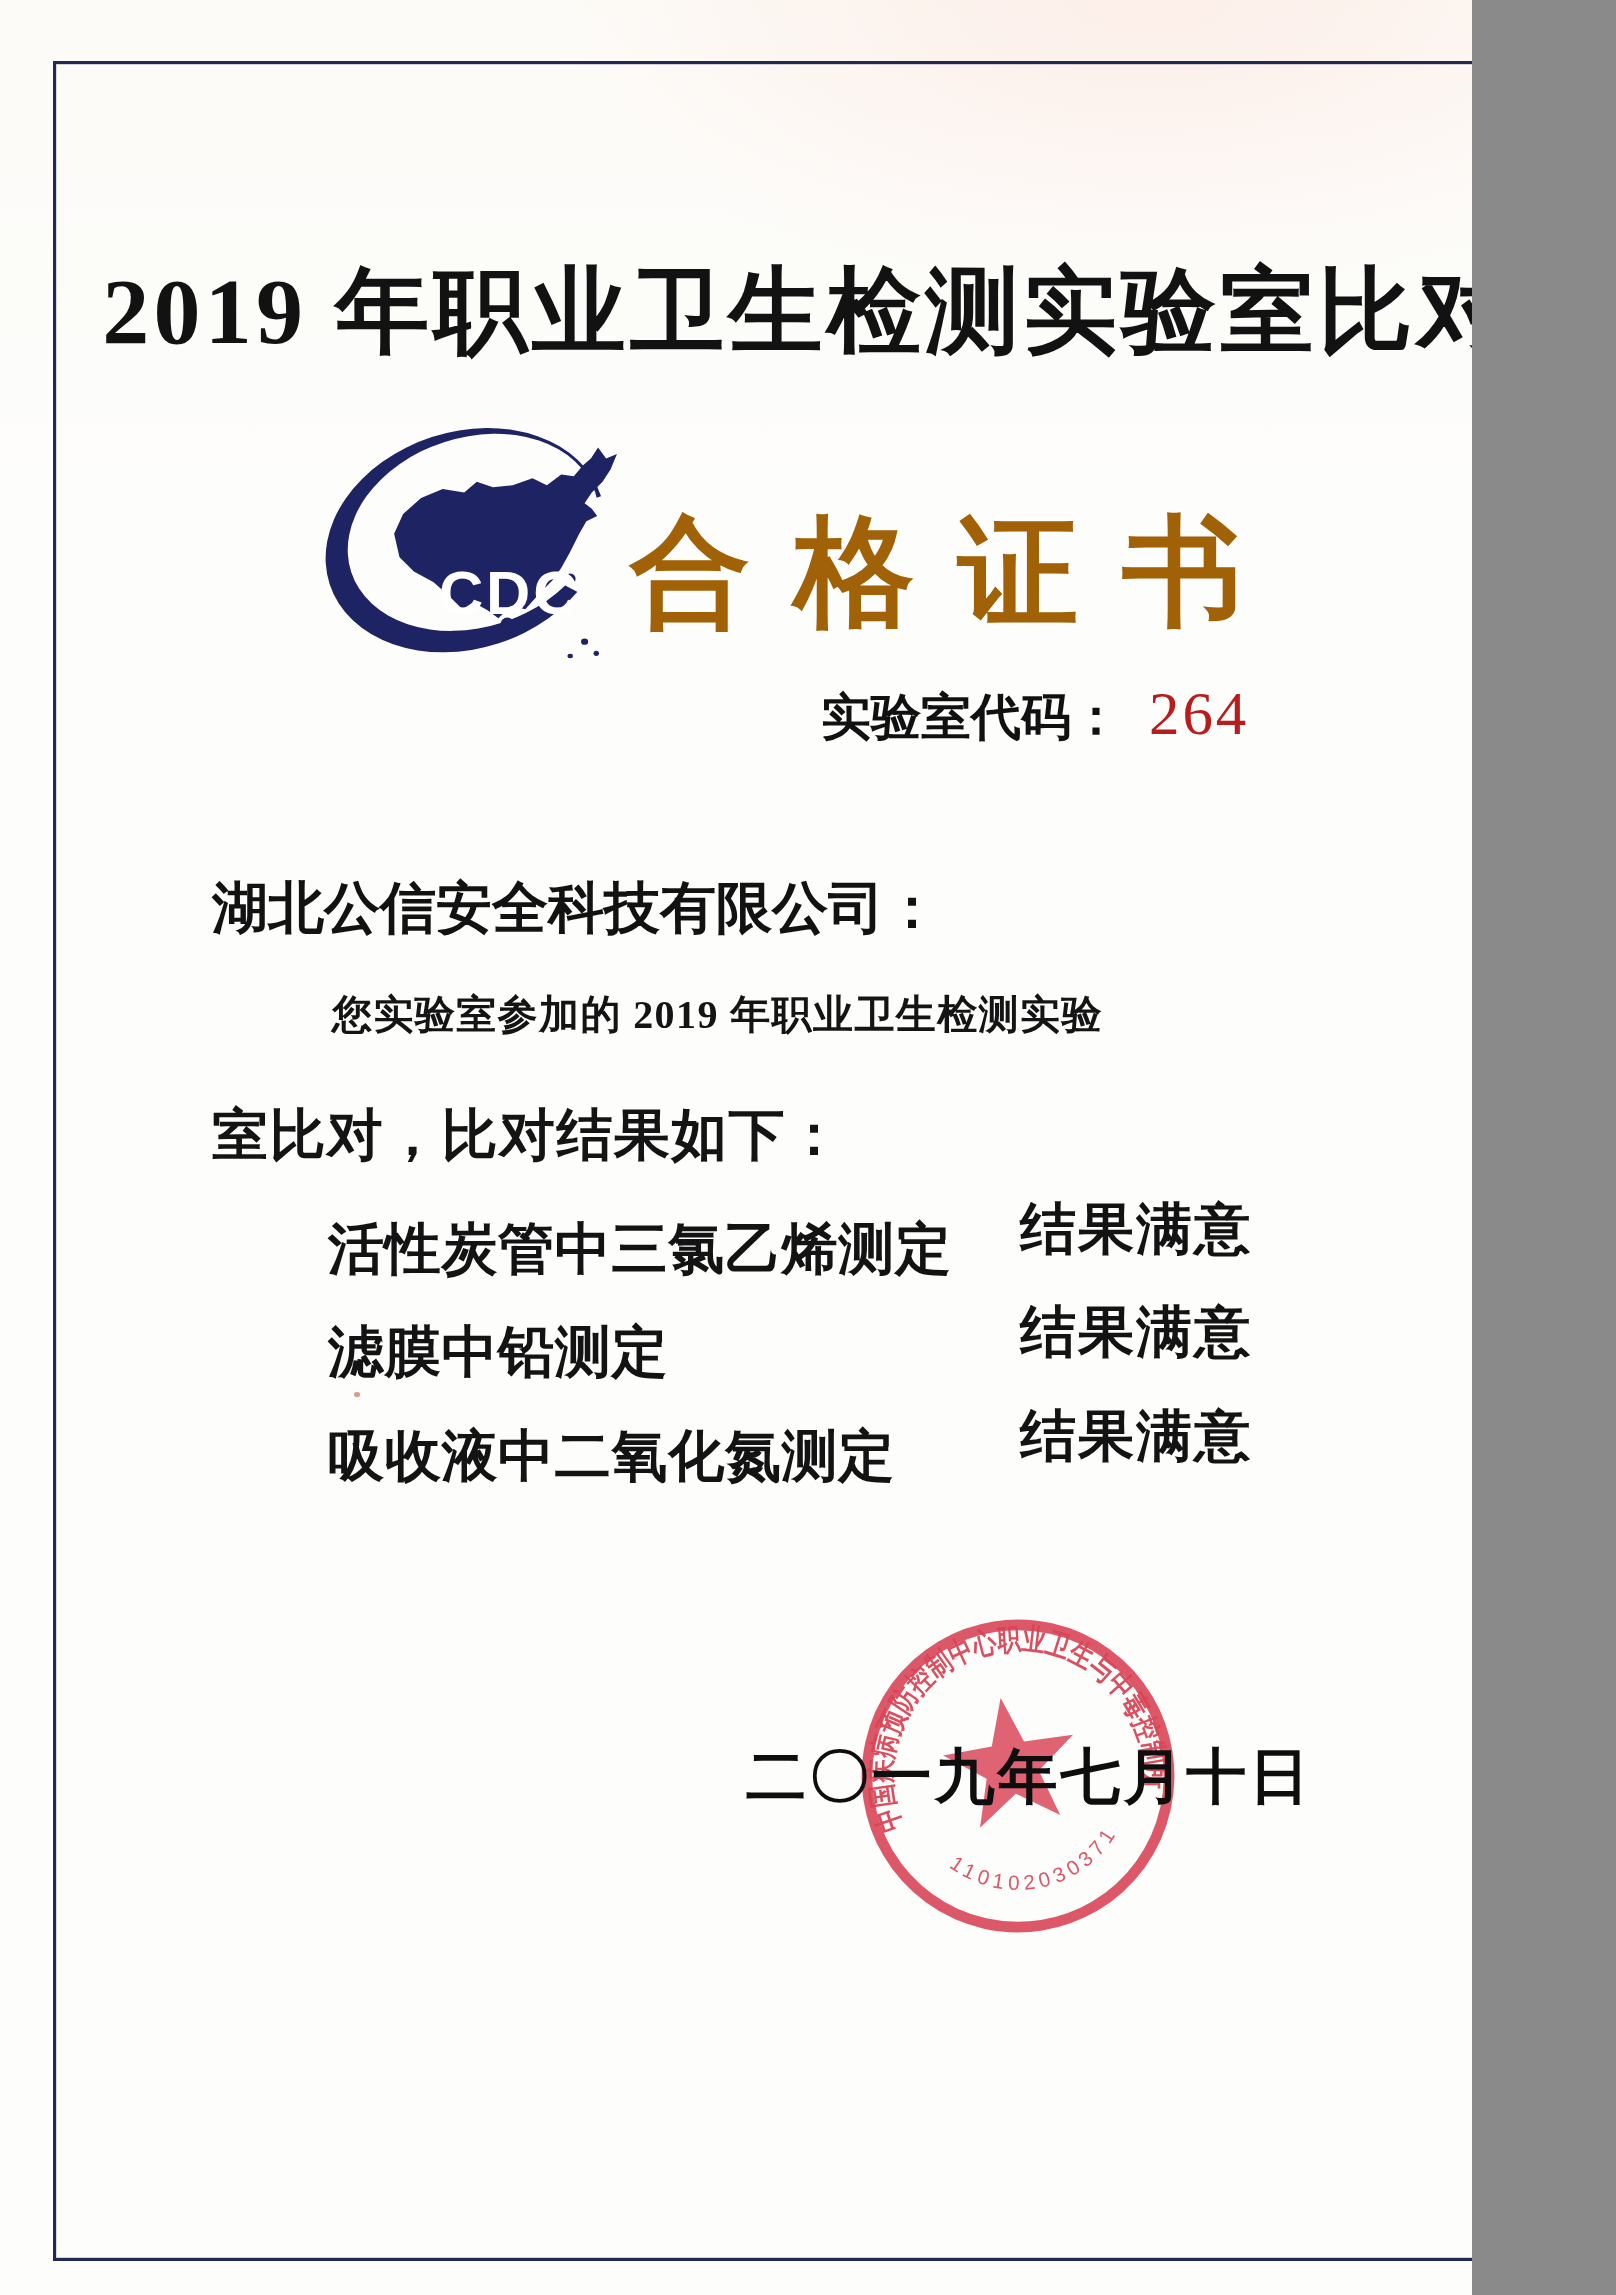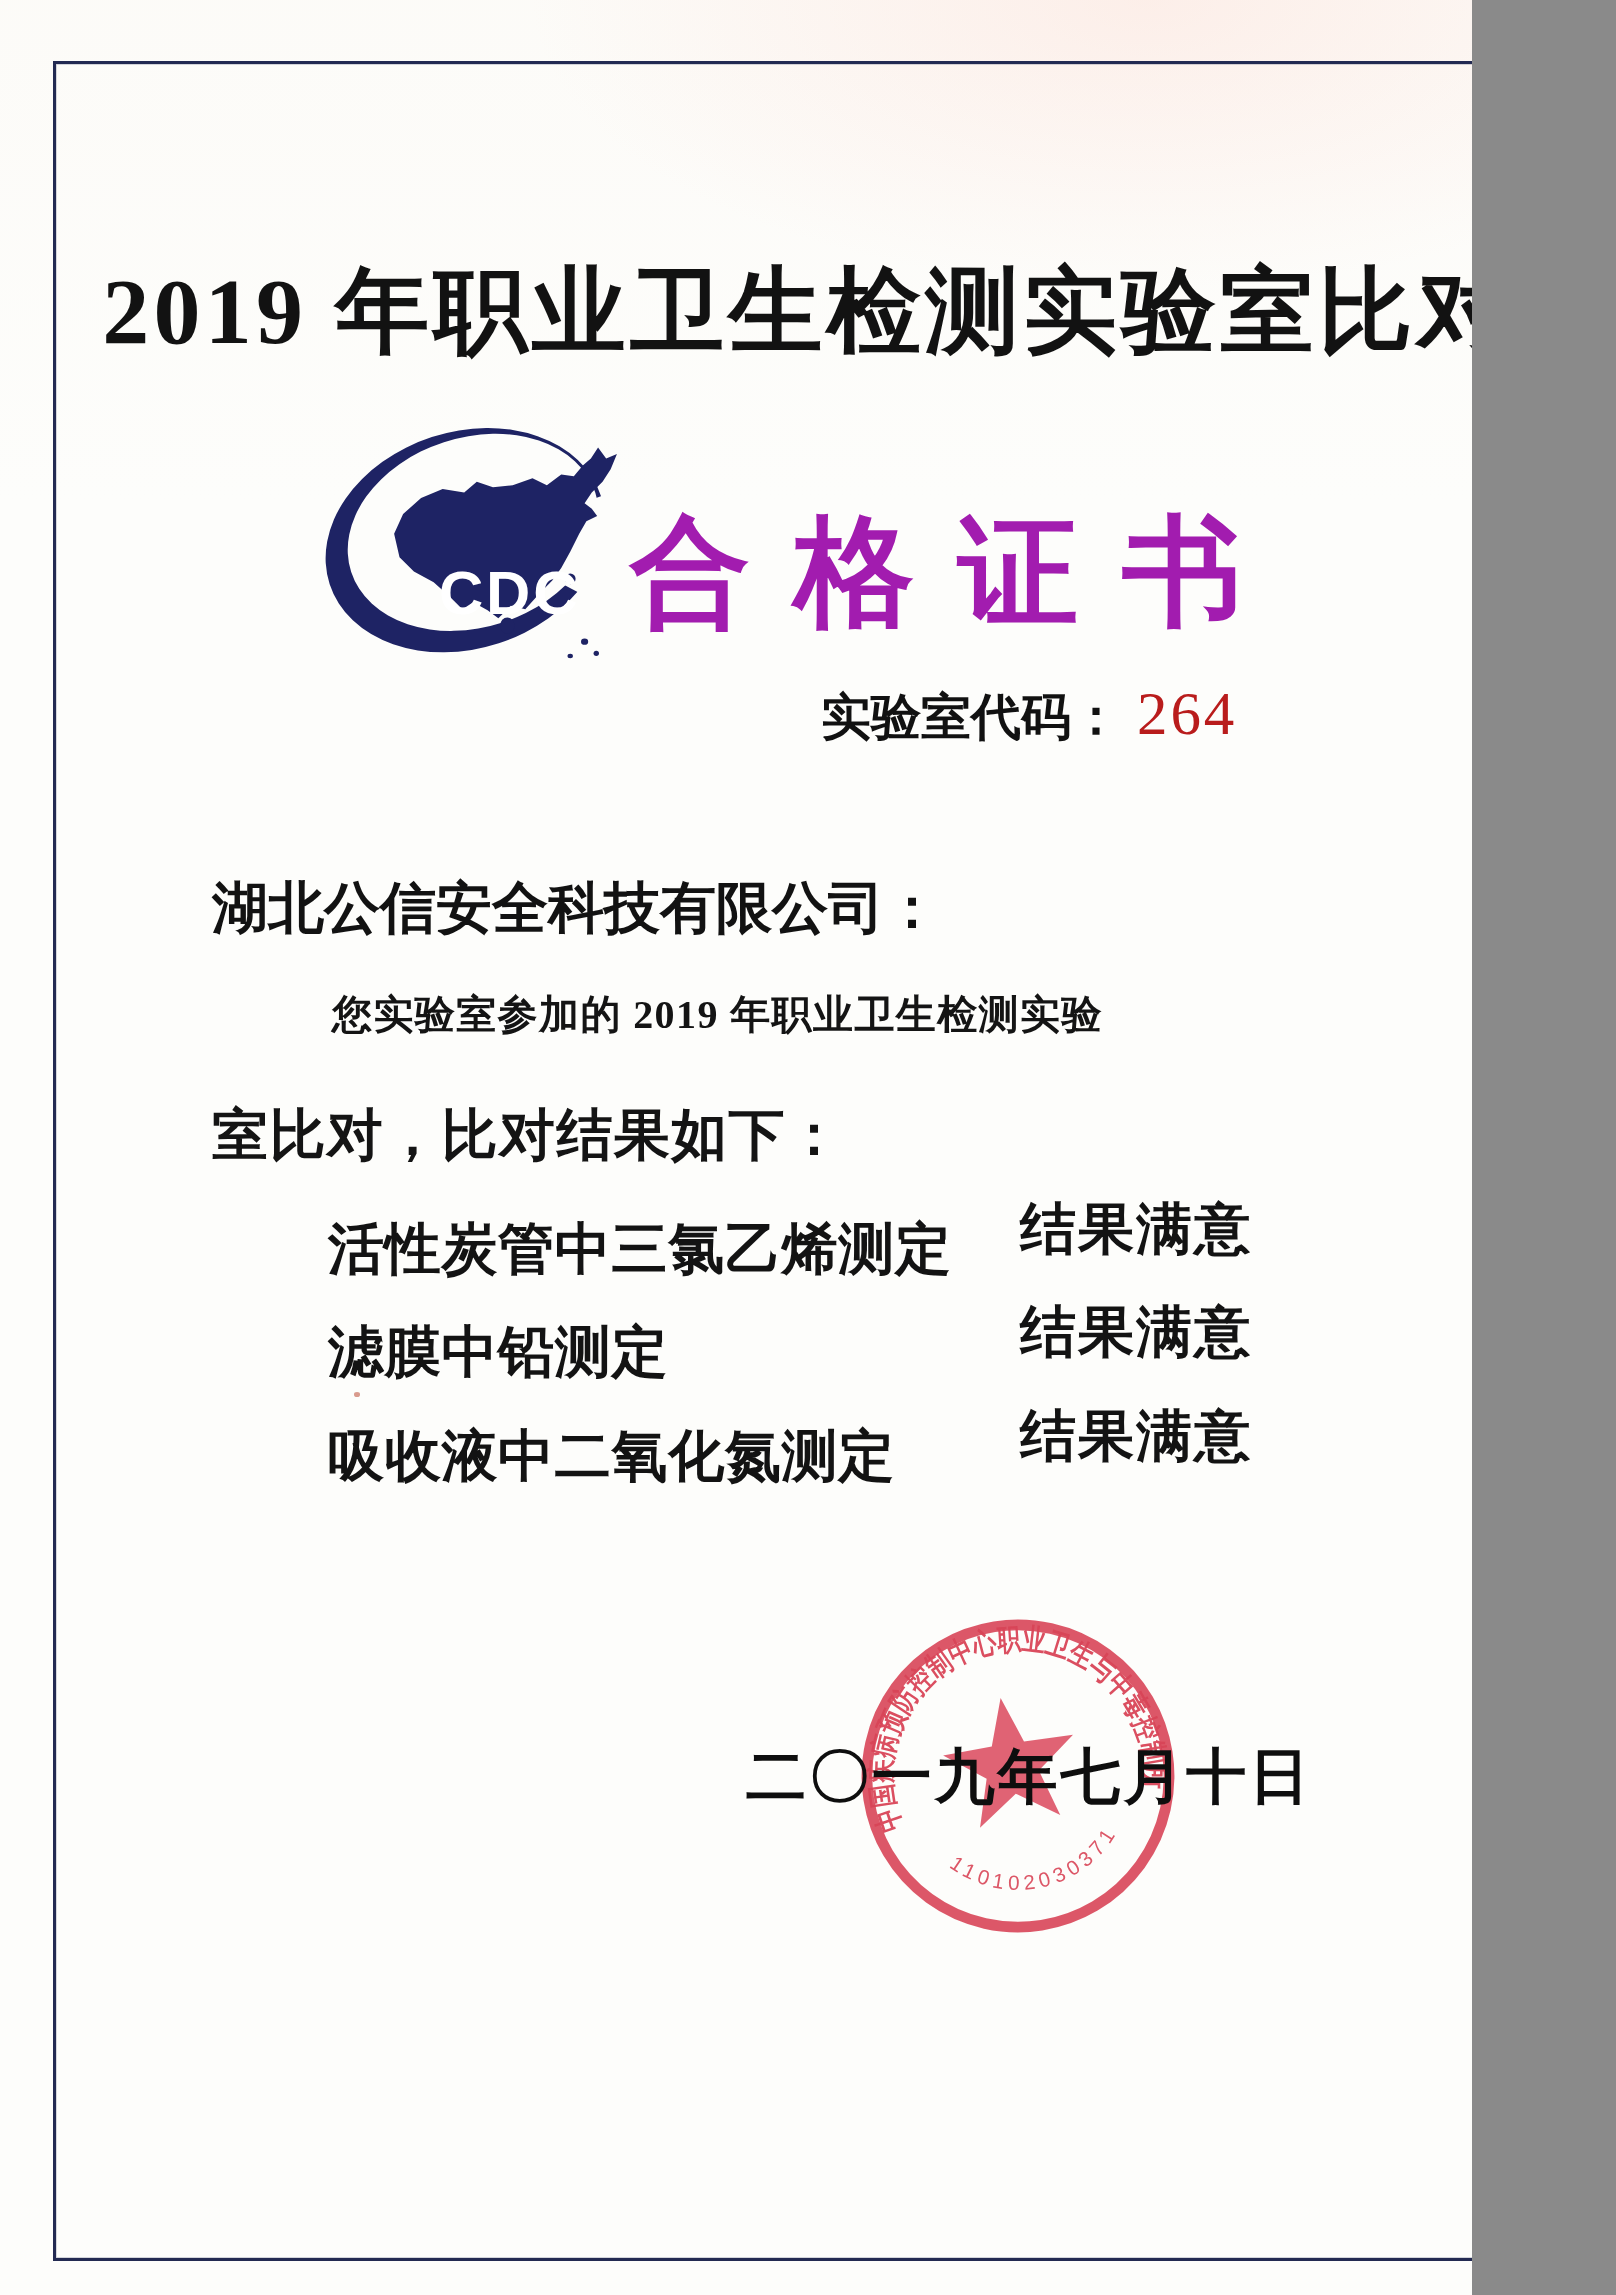--- a/index.html
+++ b/index.html
@@ -25,25 +25,25 @@
   .title{
     position:absolute;left:0;top:248px;width:1617px;
     text-align:center;
     font-size:94px;font-weight:700;letter-spacing:4.3px;
     color:#121212;white-space:nowrap;
   }
   .logo{position:absolute;left:312px;top:394px;width:338px;height:338px;}
   .cert-title{
     position:absolute;left:630px;top:492px;
     font-size:120px;font-weight:700;letter-spacing:44px;
-    color:#a21caf;white-space:nowrap;
+    color:#a16207;white-space:nowrap;
   }
   .labcode{
     position:absolute;left:821px;top:679px;
-    display:flex;align-items:baseline;gap:16px;white-space:nowrap;
+    display:flex;align-items:baseline;gap:28px;white-space:nowrap;
   }
   .labcode .lbl{font-size:50px;font-weight:700;color:#111;}
   .labcode .val{font-size:61px;font-weight:400;color:#b91c1c;letter-spacing:2.9px;}
   .recipient{
     position:absolute;left:212px;top:871px;
     font-size:56px;font-weight:700;color:#121212;white-space:nowrap;
   }
   .para1{
     position:absolute;left:332px;top:987px;
     font-size:40px;font-weight:700;color:#141414;white-space:nowrap;letter-spacing:1.4px;

